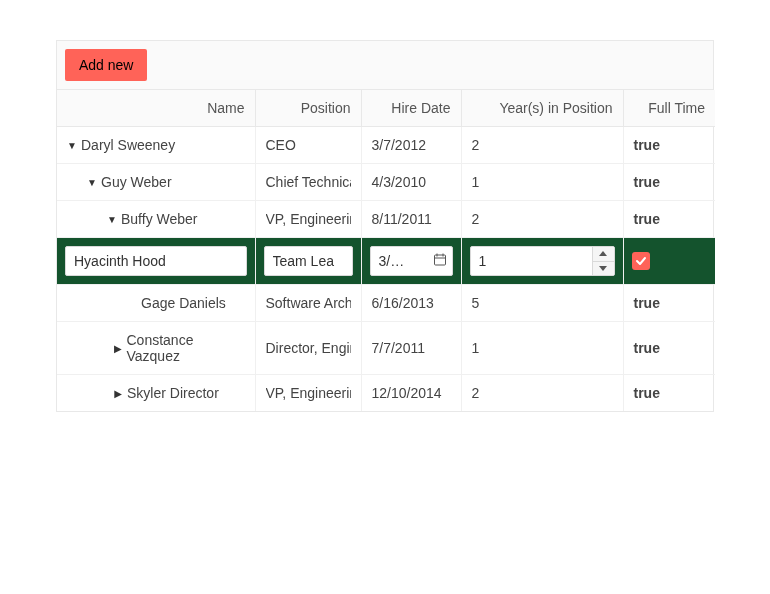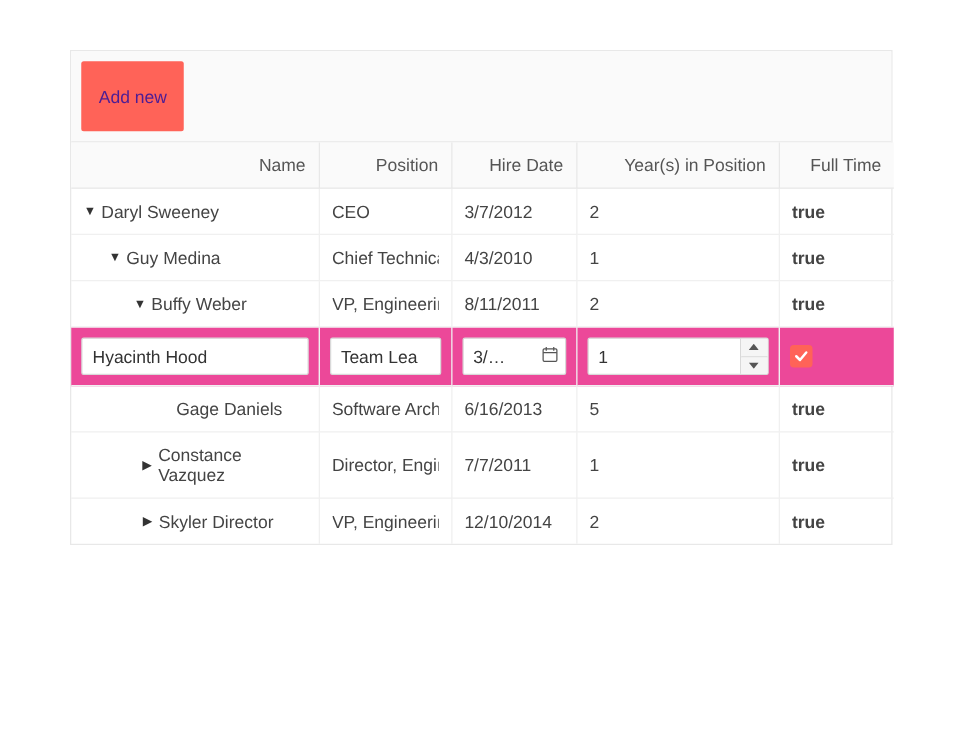--- a/index.html
+++ b/index.html
@@ -1,28 +1,28 @@
 <!DOCTYPE html>
 <html><head>
   <meta charset="utf-8">
   <style>
     * { box-sizing: border-box; margin: 0; padding: 0; }
     body { font-family: -apple-system, BlinkMacSystemFont, "Segoe UI", Arial, sans-serif; font-size: 14px; color: #333; background: #fff; padding: 40px 56px; }
     .grid { border: 1px solid #e8e8e8; width: 658px; }
     .toolbar { padding: 8px; background: #fafafa; border-bottom: 1px solid #e8e8e8; }
-    .btn-primary { background: #ff6358; color: #4c1d95; border: none; padding: 20px 14px; font-size: 14px; cursor: pointer; border-radius: 2px; }
+    .btn-primary { background: #ff6358; color: #000000; border: none; padding: 8px 14px; font-size: 14px; cursor: pointer; border-radius: 2px; }
     table { width: 100%; border-collapse: collapse; table-layout: fixed; }
     thead th { text-align: right; font-weight: 400; color: #555; padding: 10px 10px; background: #fafafa; border-bottom: 1px solid #e8e8e8; border-right: 1px solid #e8e8e8; }
     thead th:last-child { border-right: none; }
     tbody td { padding: 10px 10px; border-bottom: 1px solid #f0f0f0; border-right: 1px solid #f0f0f0; vertical-align: middle; color: #444; }
     tbody td:last-child { border-right: none; font-weight: bold; }
     tbody tr:last-child td { border-bottom: none; }
     .name-cell { display: flex; align-items: center; gap: 4px; }
     .arrow { font-size: 10px; color: #333; display: inline-flex; width: 10px; justify-content: center; }
-    .edit-row { background: #ec4899; }
+    .edit-row { background: #14532d; }
     .edit-row td { padding: 8px 8px; }
     .text-input { width: 100%; padding: 6px 8px; border: 1px solid #d9d9d9; background: #fff; font-size: 14px; color: #333; border-radius: 2px; }
     .text-input.narrow { width: 100%; }
     .date-wrap { position: relative; display: flex; align-items: center; }
     .date-wrap .text-input { padding-right: 28px; }
     .cal-icon { position: absolute; right: 6px; top: 50%; transform: translateY(-50%); pointer-events: none; color: #555; }
     .num-wrap { position: relative; display: flex; align-items: center; }
     .num-wrap .text-input { padding-right: 24px; }
     .spin { position: absolute; right: 1px; top: 1px; bottom: 1px; width: 22px; display: flex; flex-direction: column; border-left: 1px solid #d9d9d9; }
     .spin-btn { flex: 1; display: flex; align-items: center; justify-content: center; background: #f5f5f5; cursor: pointer; }
@@ -74,21 +74,21 @@
           </td>
         <td>3/7/2012</td>
         <td>2</td>
         <td>true</td>
       </tr>
 
       <tr>
         <td>
             <div class="name-cell" style="padding-left:20px">
               <span class="arrow">▼</span>
-              <span>Guy Medina</span>
+              <span>Guy Weber</span>
             </div>
           </td>
         <td>
             <span class="truncate">Chief Technical Officer</span>
           </td>
         <td>4/3/2010</td>
         <td>1</td>
         <td>true</td>
       </tr>
 

